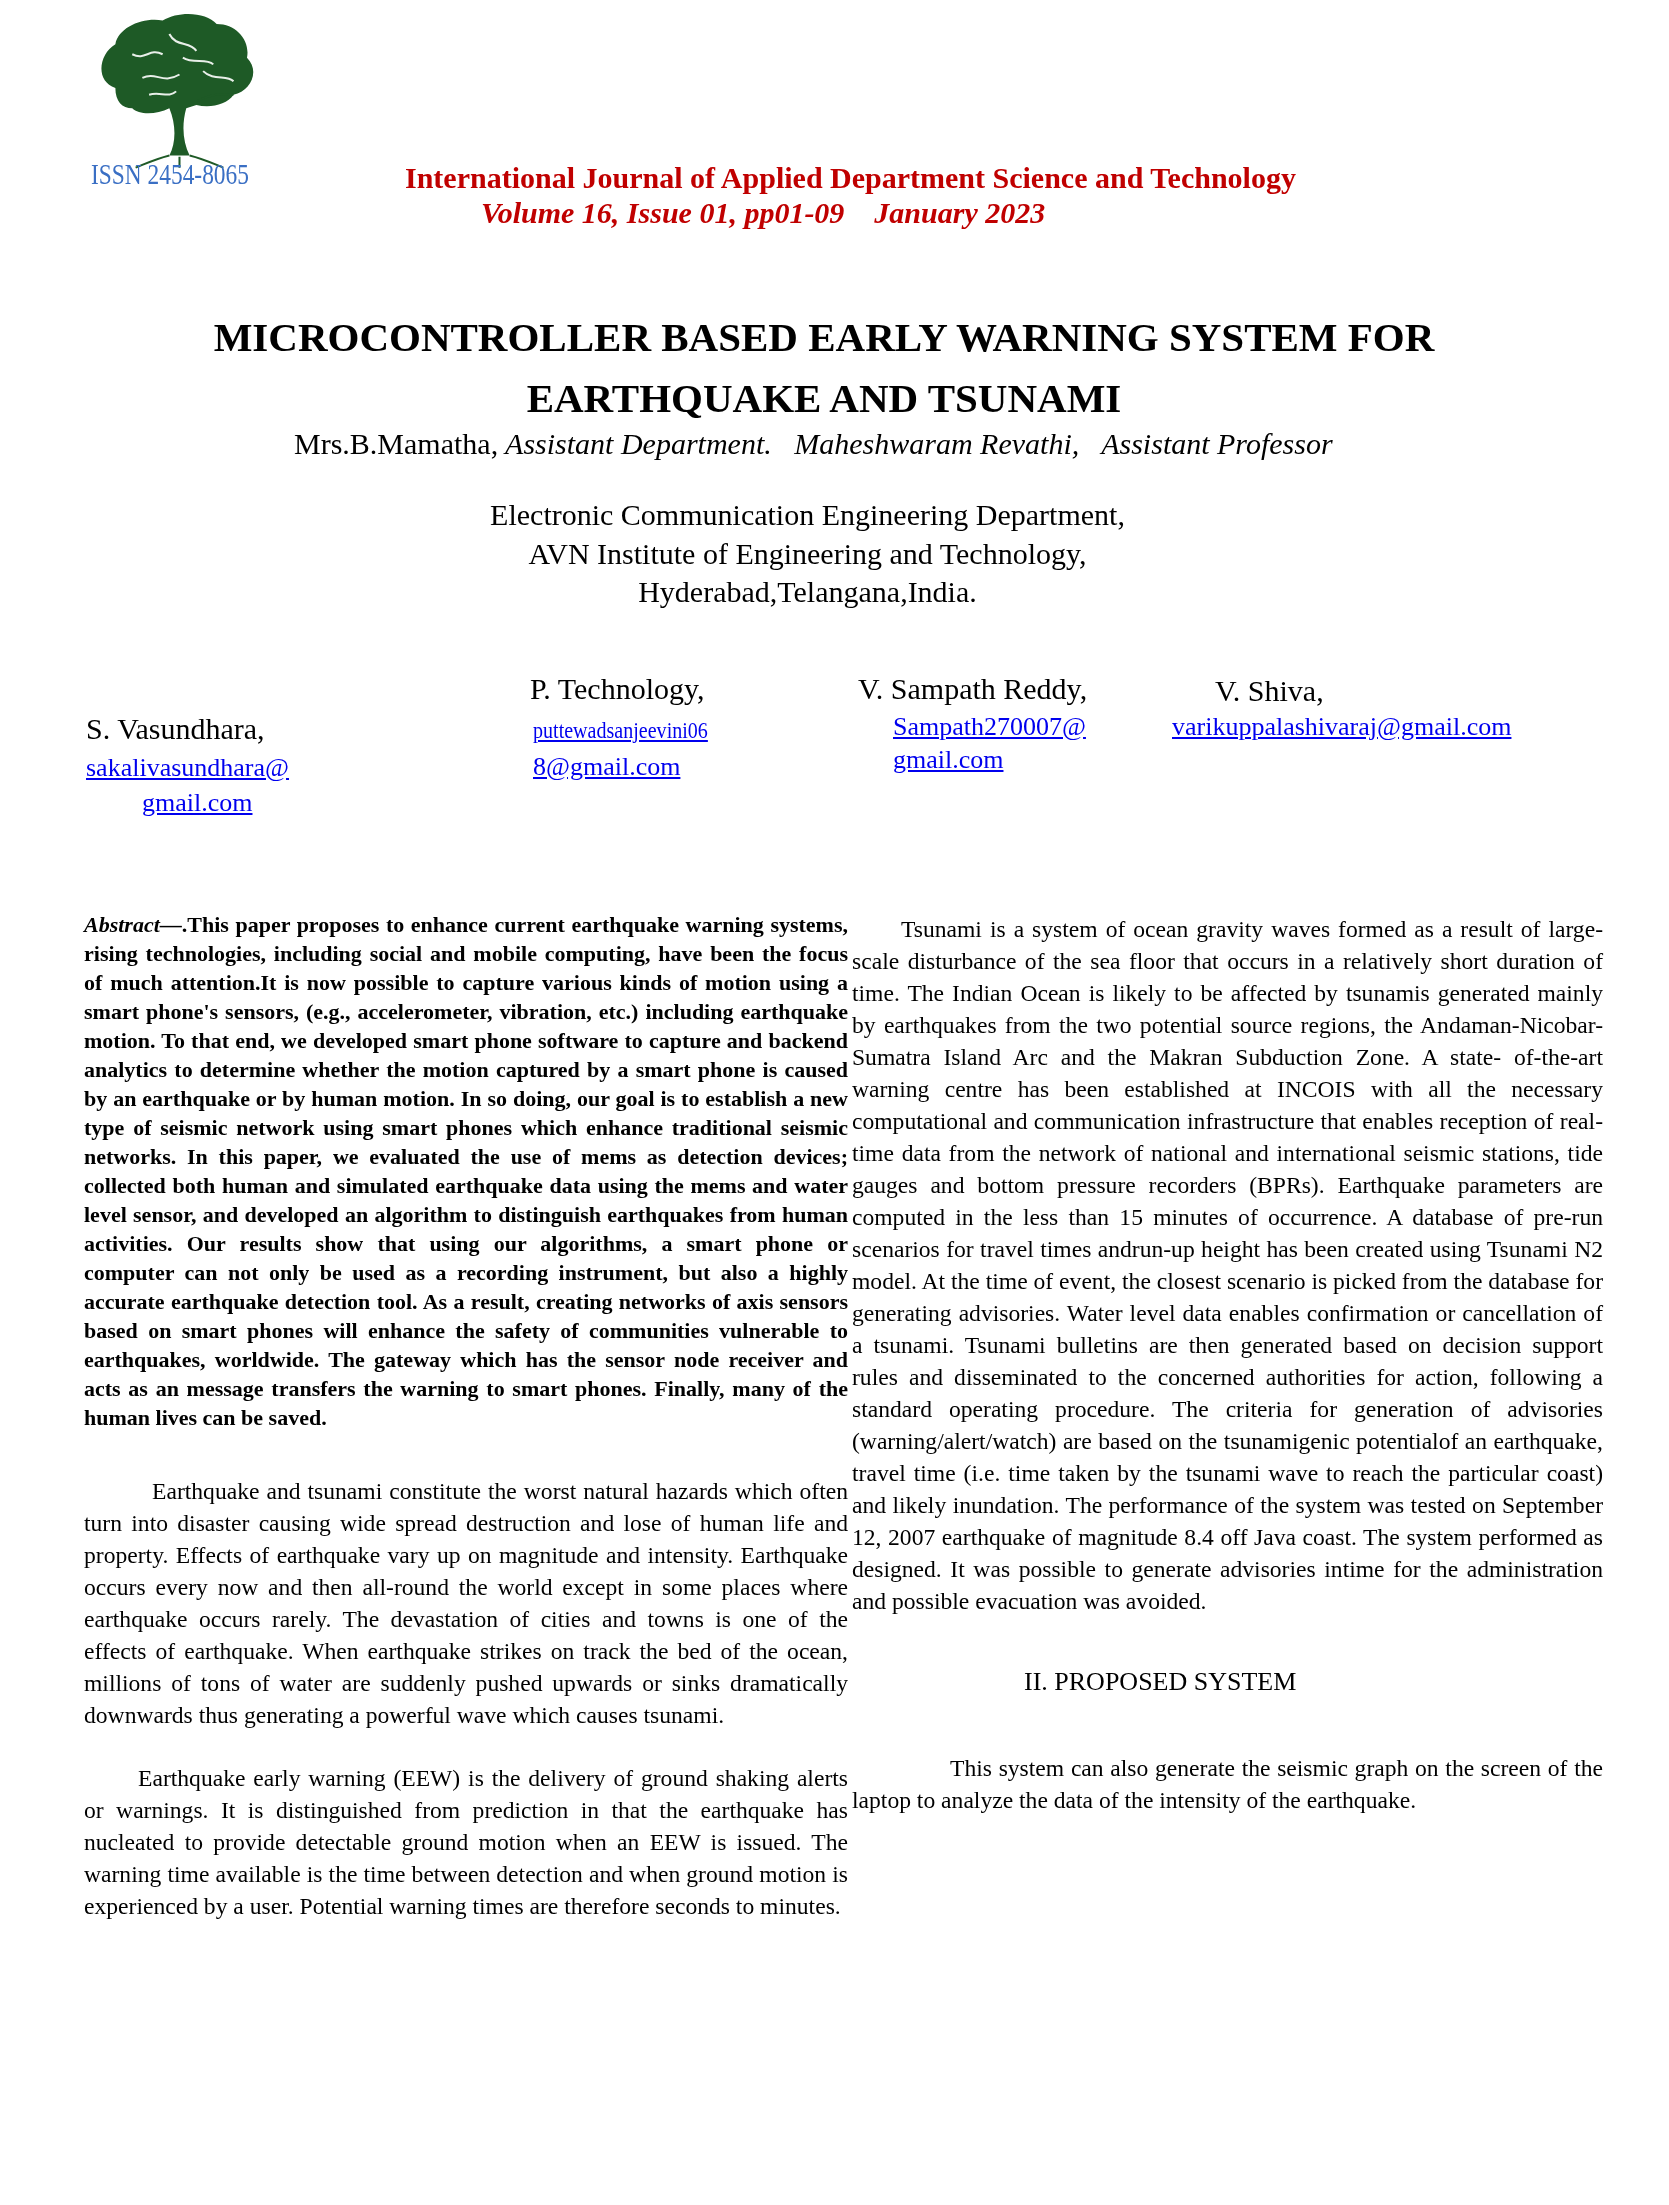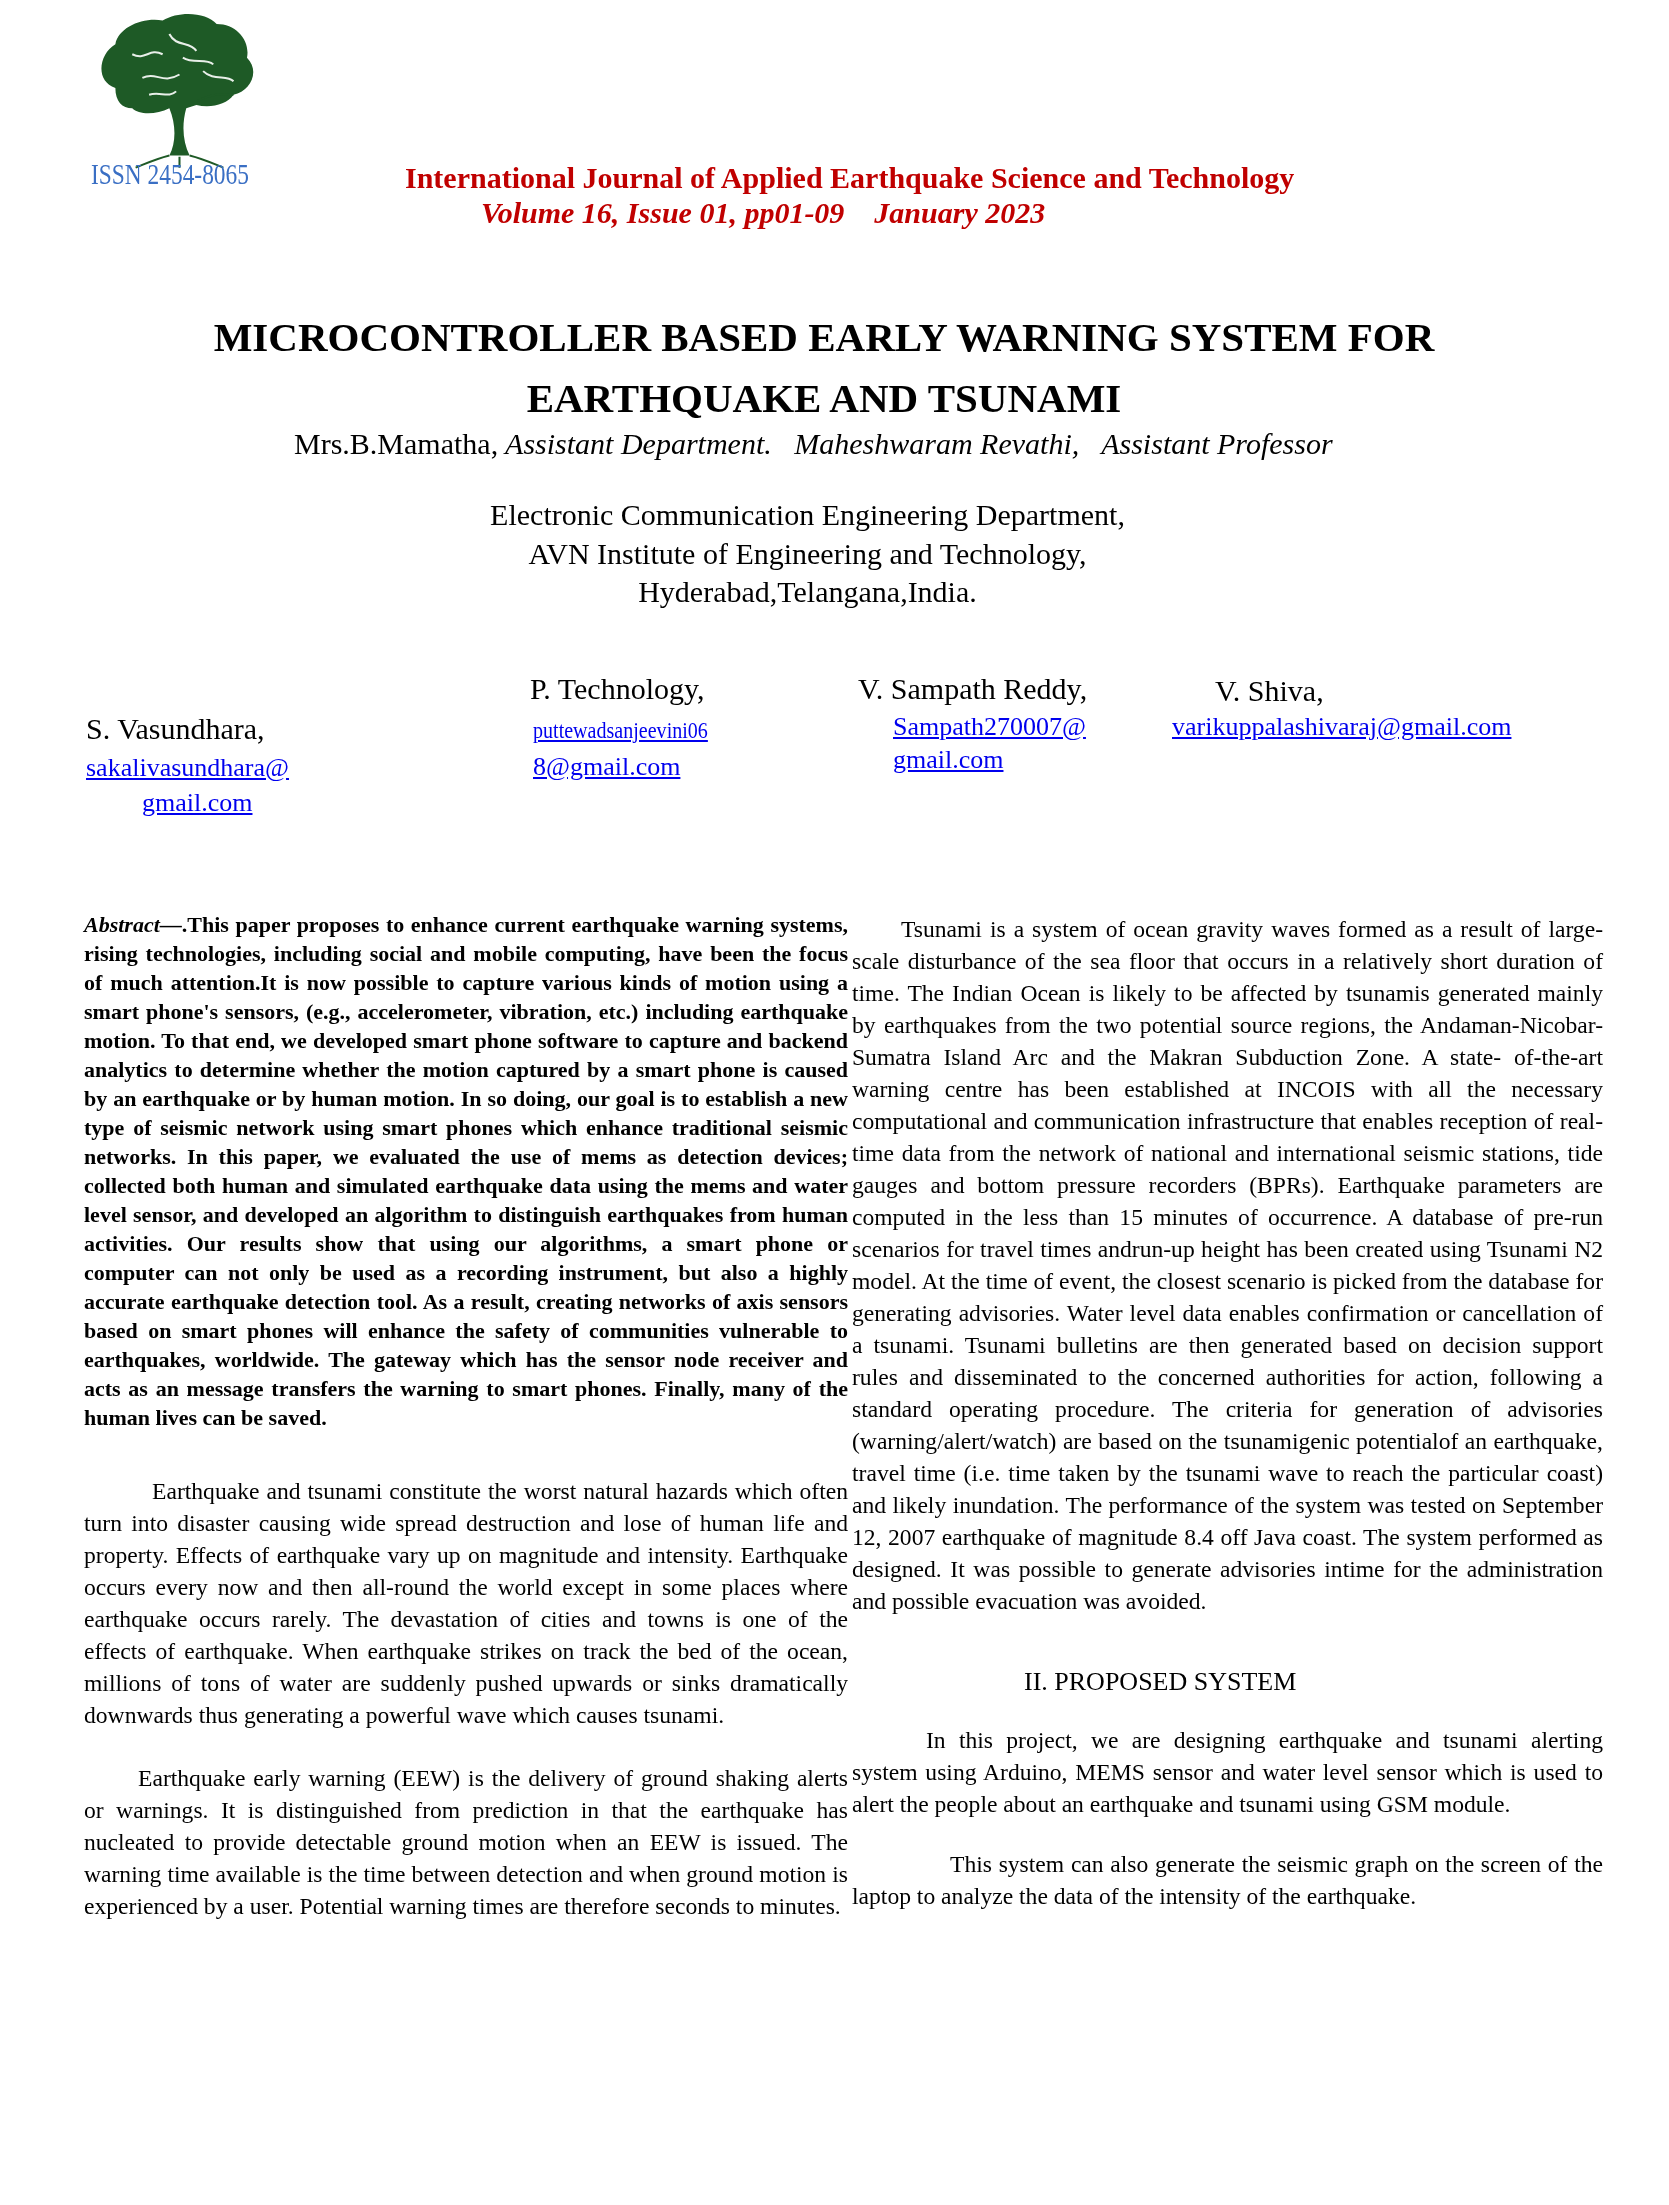--- a/index.html
+++ b/index.html
@@ -44,21 +44,21 @@
 <div class="abs logo">
   <svg width="223" height="162" viewBox="0 0 330 240">
     <path d="M70,120 C40,110 45,70 70,55 C75,30 110,15 140,20 C165,5 205,8 220,25 C250,25 270,50 265,75 C285,95 270,125 245,130 C235,145 210,150 190,145 L175,150 C168,175 170,200 180,220 L150,220 C160,200 160,175 150,150 C130,160 105,160 95,150 C80,150 70,140 70,120 Z" fill="#1e5a26"></path>
     <path d="M95,70 C115,80 120,60 140,70 M150,40 C160,60 180,50 190,65 M110,105 C130,95 140,115 165,100 M200,95 C215,110 235,100 245,110 M170,75 C185,85 205,75 215,85 M120,130 C135,125 150,135 160,125" stroke="#ffffff" stroke-width="3" fill="none" opacity="0.9"></path>
     <path d="M150,220 C130,225 115,232 100,238 M180,220 C200,225 215,232 230,238 M165,222 L165,238" stroke="#1e5a26" stroke-width="3" fill="none"></path>
     <path d="M190,140 C210,130 225,128 245,130" stroke="#1e5a26" stroke-width="3" fill="none"></path>
   </svg>
 </div>
 <div class="abs issn">ISSN 2454-8065</div>
 
-<div class="abs journal l1">International Journal of Applied Earthquake Science and Technology</div>
+<div class="abs journal l1">International Journal of Applied Department Science and Technology</div>
 <div class="abs journal l2" style="white-space:pre;">Volume 16, Issue 01, pp01-09    January 2023</div>
 
 <div class="abs title t1">MICROCONTROLLER BASED EARLY WARNING SYSTEM FOR</div>
 <div class="abs title t2">EARTHQUAKE AND TSUNAMI</div>
 
 <div class="abs authors-main" style="white-space:pre;"><span>Mrs.B.Mamatha,</span><i> Assistant Department.</i><i>   Maheshwaram Revathi,</i><i>   Assistant Professor</i></div>
 
 <div class="abs affil a1">Electronic Communication Engineering Department,</div>
 <div class="abs affil a2">AVN Institute of Engineering and Technology,</div>
 <div class="abs affil a3">Hyderabad,Telangana,India.</div>
@@ -84,17 +84,16 @@
   <p class="indent">Earthquake and tsunami constitute the worst natural hazards which often turn into disaster causing wide spread destruction and lose of human life and property. Effects of earthquake vary up on magnitude and intensity. Earthquake occurs every now and then all-round the world except in some places where earthquake occurs rarely. The devastation of cities and towns is one of the effects of earthquake. When earthquake strikes on track the bed of the ocean, millions of tons of water are suddenly pushed upwards or sinks dramatically downwards thus generating a powerful wave which causes tsunami.</p>
   <div style="height:31px;"></div>
   <p class="indent" style="text-indent:54px;">Earthquake early warning (EEW) is the delivery of ground shaking alerts or warnings. It is distinguished from prediction in that the earthquake has nucleated to provide detectable ground motion when an EEW is issued. The warning time available is the time between detection and when ground motion is experienced by a user. Potential warning times are therefore seconds to minutes.</p>
 </div>
 
 <div class="abs col" style="left:852px; top:913px; width:751px;">
   <p class="indent" style="text-indent:49px;">Tsunami is a system of ocean gravity waves formed as a result of large-scale disturbance of the sea floor that occurs in a relatively short duration of time. The Indian Ocean is likely to be affected by tsunamis generated mainly by earthquakes from the two potential source regions, the Andaman-Nicobar-Sumatra Island Arc and the Makran Subduction Zone. A state- of-the-art warning centre has been established at INCOIS with all the necessary computational and communication infrastructure that enables reception of real- time data from the network of national and international seismic stations, tide gauges and bottom pressure recorders (BPRs). Earthquake parameters are computed in the less than 15 minutes of occurrence. A database of pre-run scenarios for travel times andrun-up height has been created using Tsunami N2 model. At the time of event, the closest scenario is picked from the database for generating advisories. Water level data enables confirmation or cancellation of a tsunami. Tsunami bulletins are then generated based on decision support rules and disseminated to the concerned authorities for action, following a standard operating procedure. The criteria for generation of advisories (warning/alert/watch) are based on the tsunamigenic  potentialof an earthquake, travel time (i.e. time taken by the tsunami wave to reach the particular coast) and likely inundation. The performance of the system was tested on September 12, 2007 earthquake of magnitude 8.4 off Java coast. The system performed as designed. It was possible to generate advisories intime for the administration and possible evacuation was avoided.</p>
   <div style="height:49px;"></div>
   <p class="heading" style="text-align:left; padding-left:172px;">II.   PROPOSED SYSTEM</p>
   <div style="height:26px;"></div>
-  <p class="indent3" style="text-indent:74px;">In this project, we are designing earthquake and tsunami alerting system using Arduino, MEMS sensor and water level sensor which is used to alert the people about an earthquake and tsunami using GSM module.</p>
   <div style="height:28px;"></div>
   <p style="text-indent:98px;">This system can also generate the seismic graph on the screen of the laptop to analyze the data of the intensity of the earthquake.</p>
 </div>
 
 
 </body></html>

